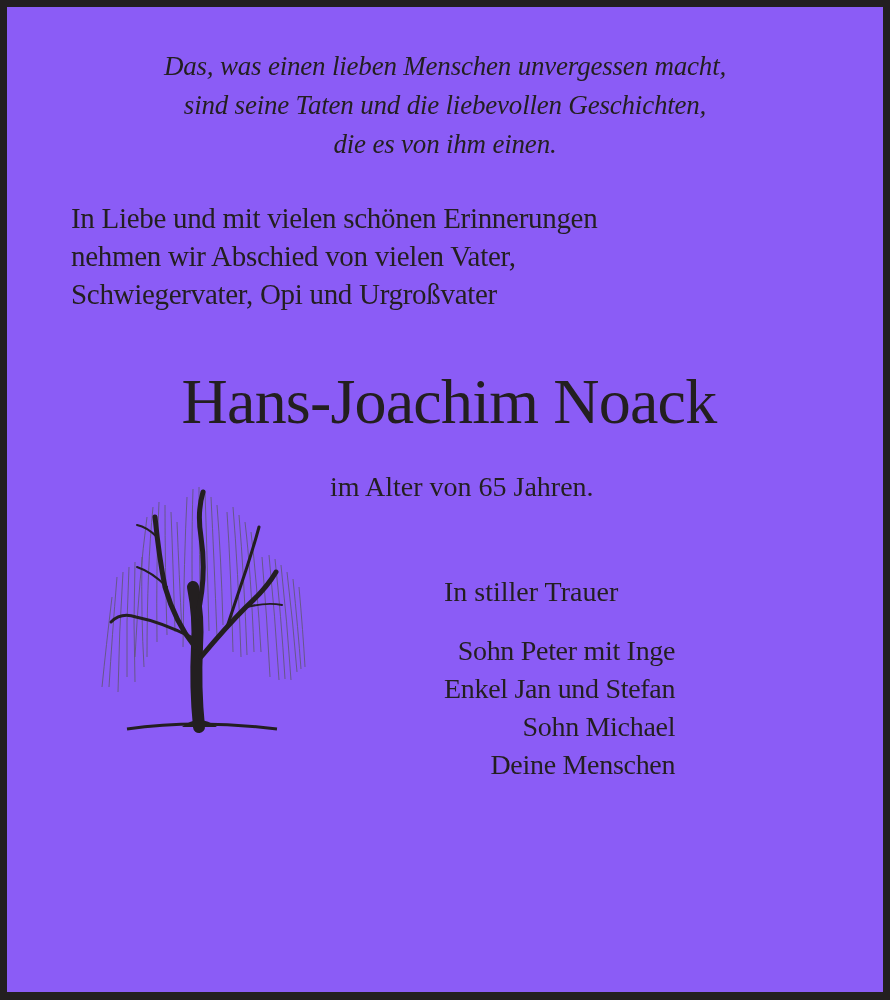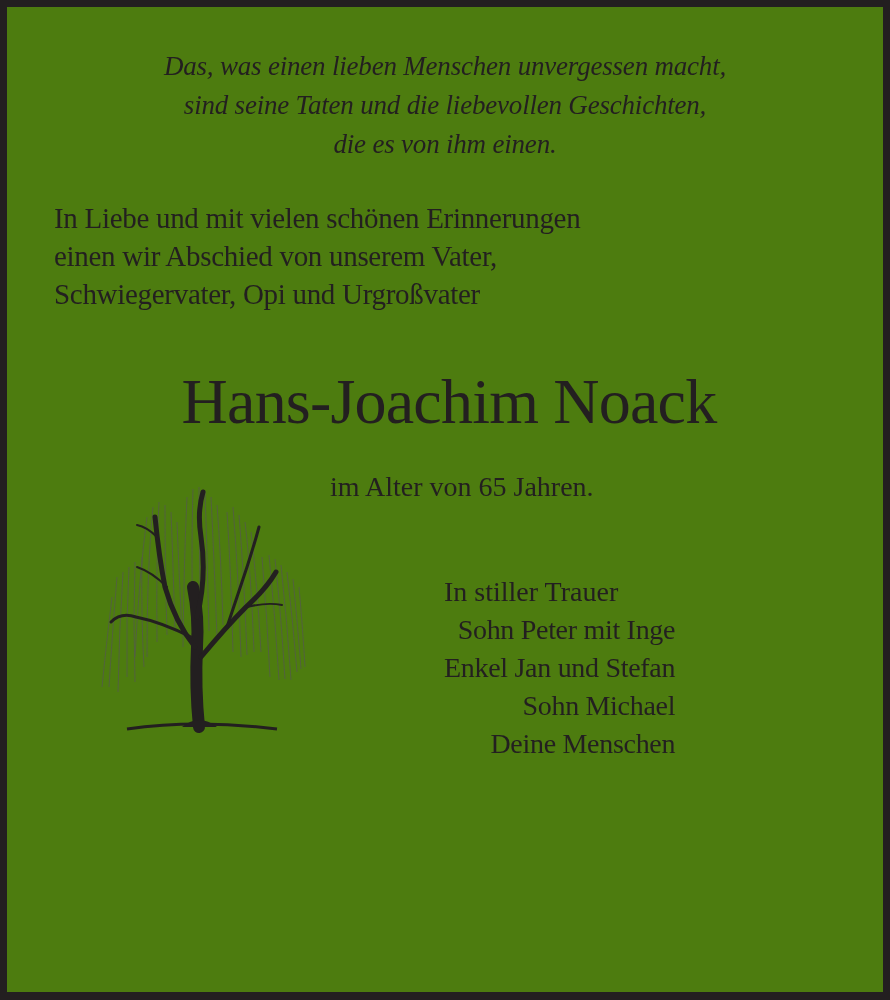--- a/index.html
+++ b/index.html
@@ -3,71 +3,71 @@
   <meta charset="utf-8">
   <style>
     html, body { margin: 0; padding: 0; }
     body {
       width: 890px; height: 1000px; background: #231f20;
       font-family: "Liberation Serif", "DejaVu Serif", serif;
       color: #231f20;
     }
     .frame {
       position: absolute; left: 7px; top: 7px; width: 876px; height: 985px;
-      background: #4d7c0f; overflow: hidden;
+      background: #8b5cf6; overflow: hidden;
     }
     .motto {
       position: absolute; left: 0; top: 40px; width: 876px;
       text-align: center; font-style: italic; font-size: 27px; line-height: 39px;
       letter-spacing: -0.2px;
     }
     .motto div { white-space: nowrap; }
     .intro {
-      position: absolute; left: 47px; top: 192px;
+      position: absolute; left: 64px; top: 192px;
       font-size: 29px; line-height: 38px; letter-spacing: -0.3px;
     }
     .intro div { white-space: nowrap; }
     .name {
       position: absolute; left: 4px; top: 355px; width: 876px; text-align: center;
       font-weight: normal; font-size: 64px; line-height: 80px; letter-spacing: -0.8px;
       white-space: nowrap;
     }
     .age {
       position: absolute; left: 323px; top: 461px;
       font-size: 28px; line-height: 38px; white-space: nowrap;
     }
     .tree {
       position: absolute; left: 80px; top: 470px; width: 240px; height: 260px;
     }
     .mourners {
       position: absolute; left: 437px; top: 566px;
       font-size: 28px; line-height: 38px;
     }
-    .mourners .lead { white-space: nowrap; margin-bottom: 0; }
+    .mourners .lead { white-space: nowrap; margin-bottom: 21px; }
     .mourners .person { font-weight: normal; white-space: nowrap; letter-spacing: -0.3px; text-align: right; }
     .service {
       position: absolute; left: 56px; top: 836px;
       font-size: 29px; line-height: 38px; letter-spacing: -0.3px;
     }
     .service div { white-space: nowrap; }
   </style>
 </head>
 <body>
 
 <div class="frame">
 
   <div class="motto">
     <div>Das, was einen lieben Menschen unvergessen macht,</div>
     <div>sind seine Taten und die liebevollen Geschichten,</div>
     <div>die es von ihm einen.</div>
   </div>
 
   <div class="intro">
     <div>In Liebe und mit vielen schönen Erinnerungen</div>
-    <div>einen wir Abschied von unserem Vater,</div>
+    <div>nehmen wir Abschied von vielen Vater,</div>
     <div>Schwiegervater, Opi und Urgroßvater</div>
   </div>
 
   <div class="name">Hans-Joachim Noack</div>
 
   <div class="age">im Alter von 65 Jahren.</div>
 
   <svg class="tree" viewBox="0 0 240 260" xmlns="http://www.w3.org/2000/svg">
 
     <g stroke="#555" stroke-width="0.8" fill="none" opacity="0.85">

